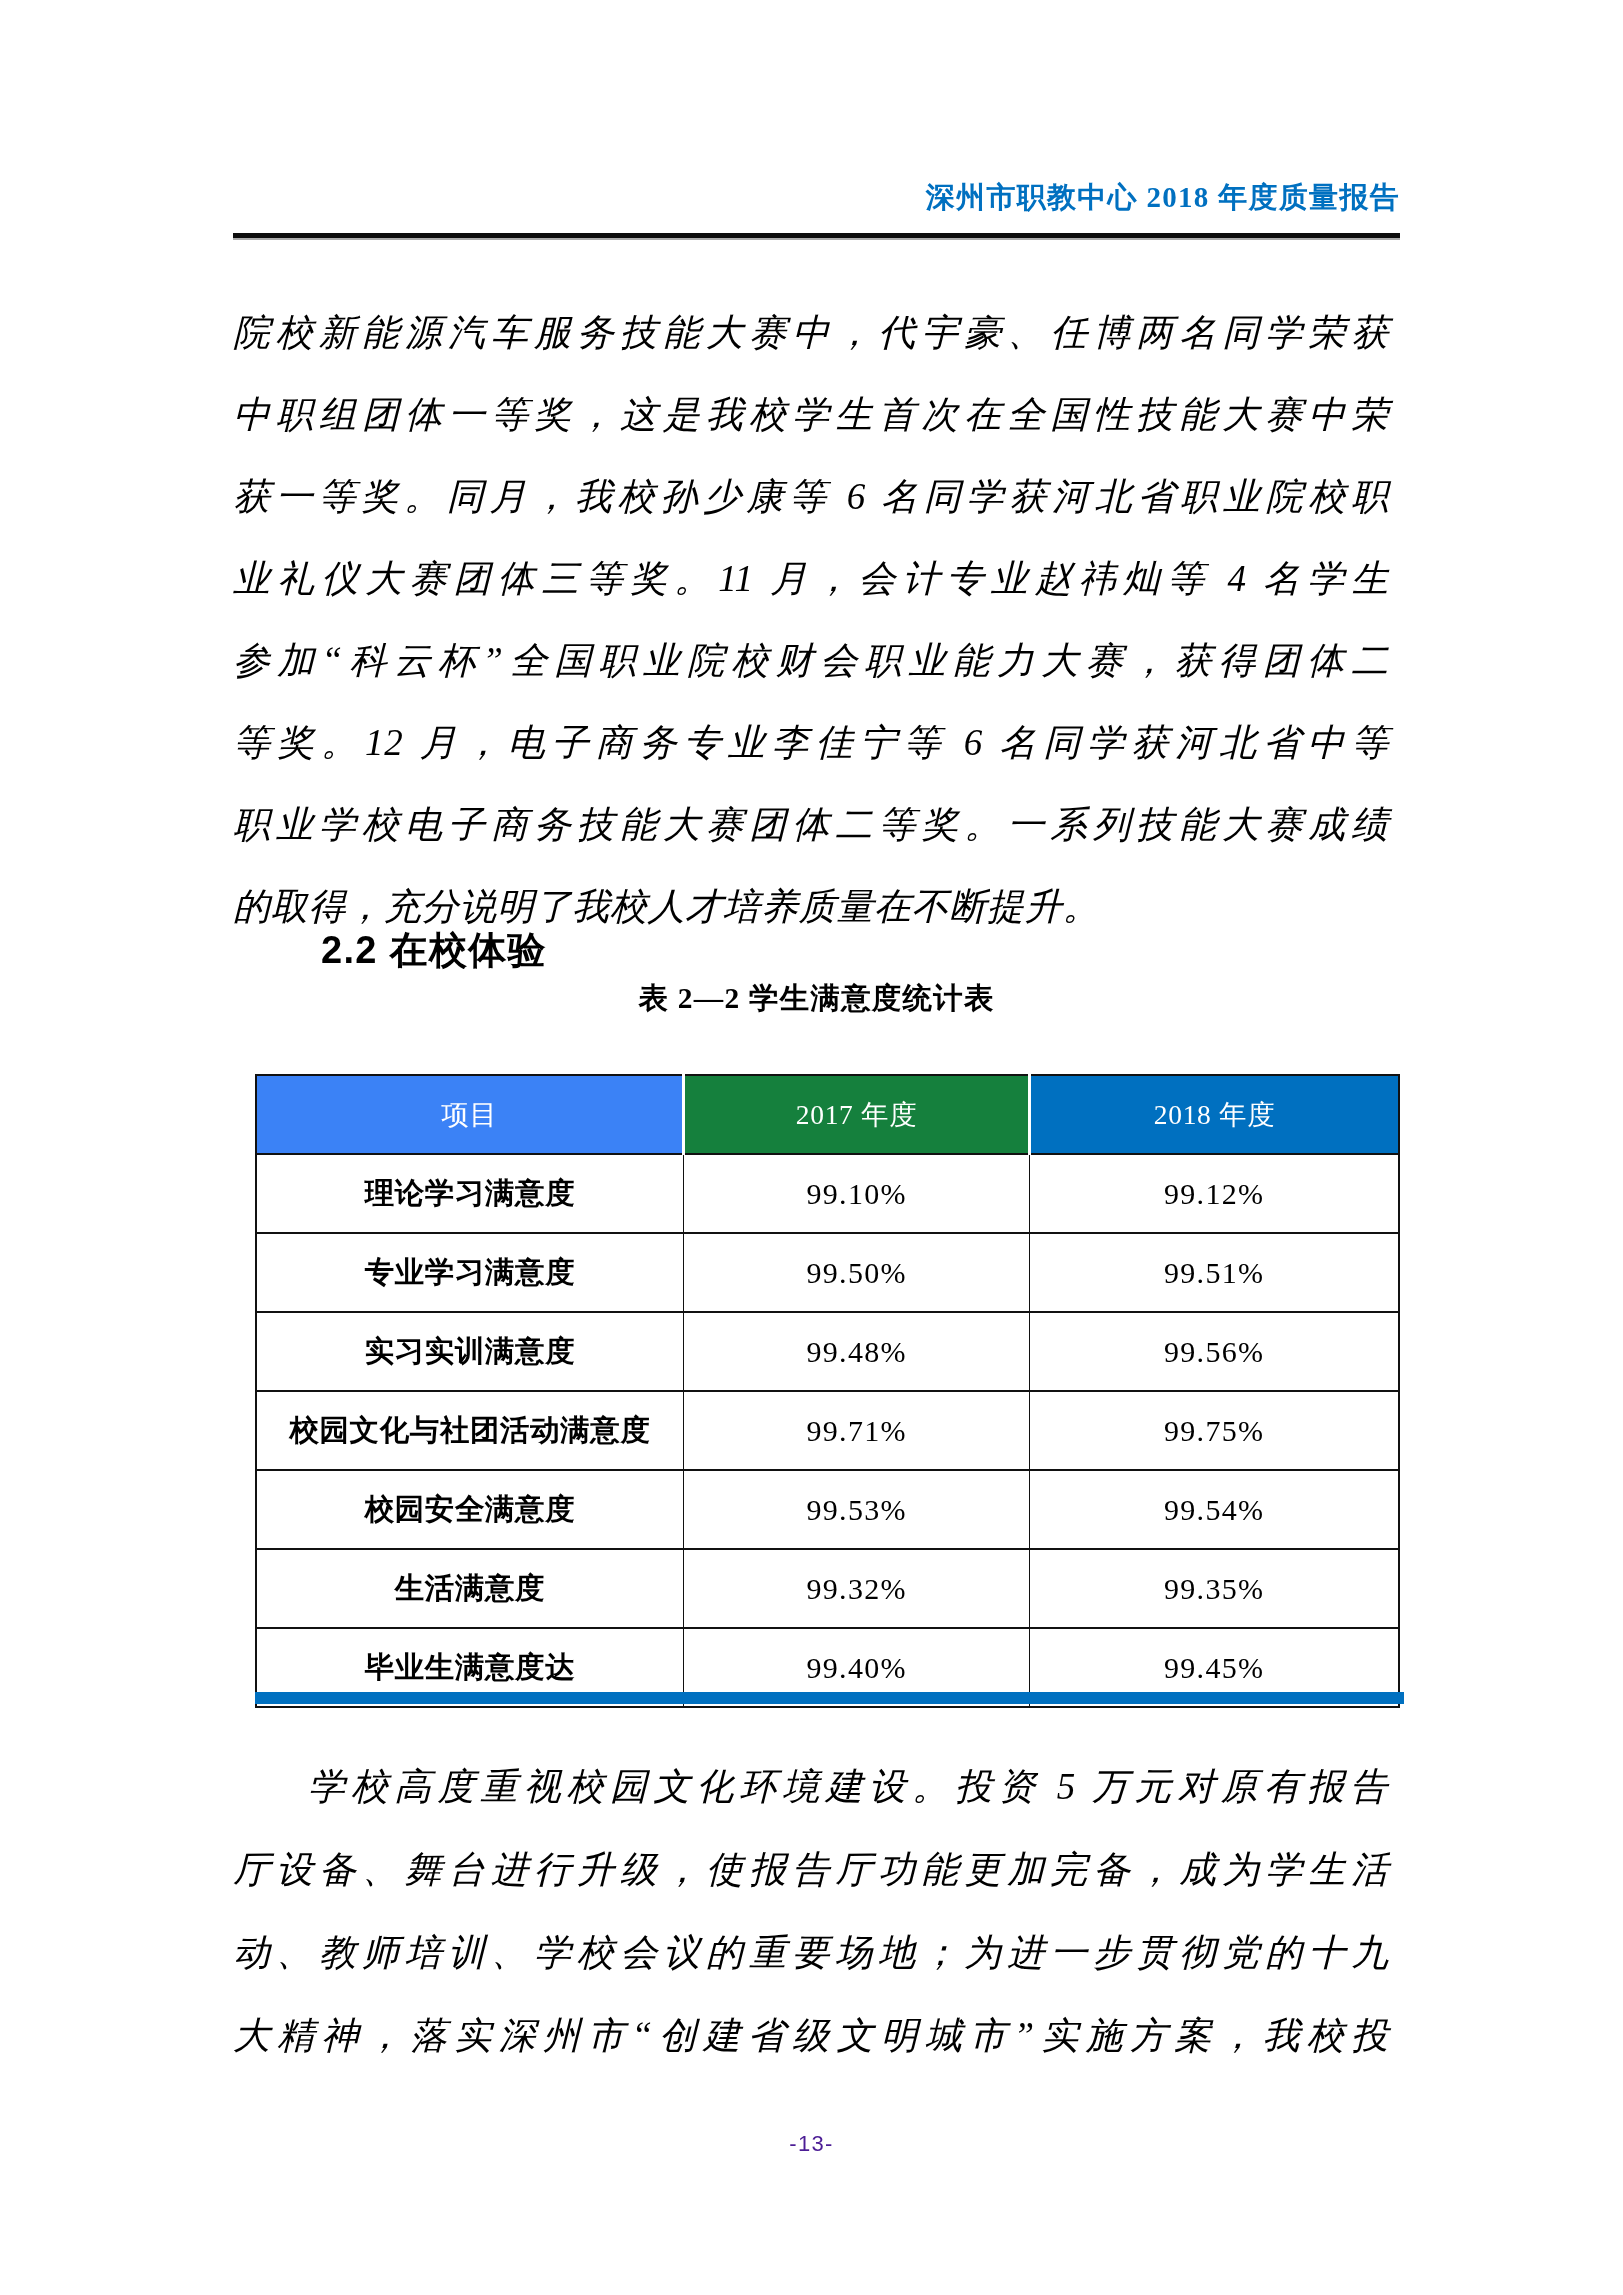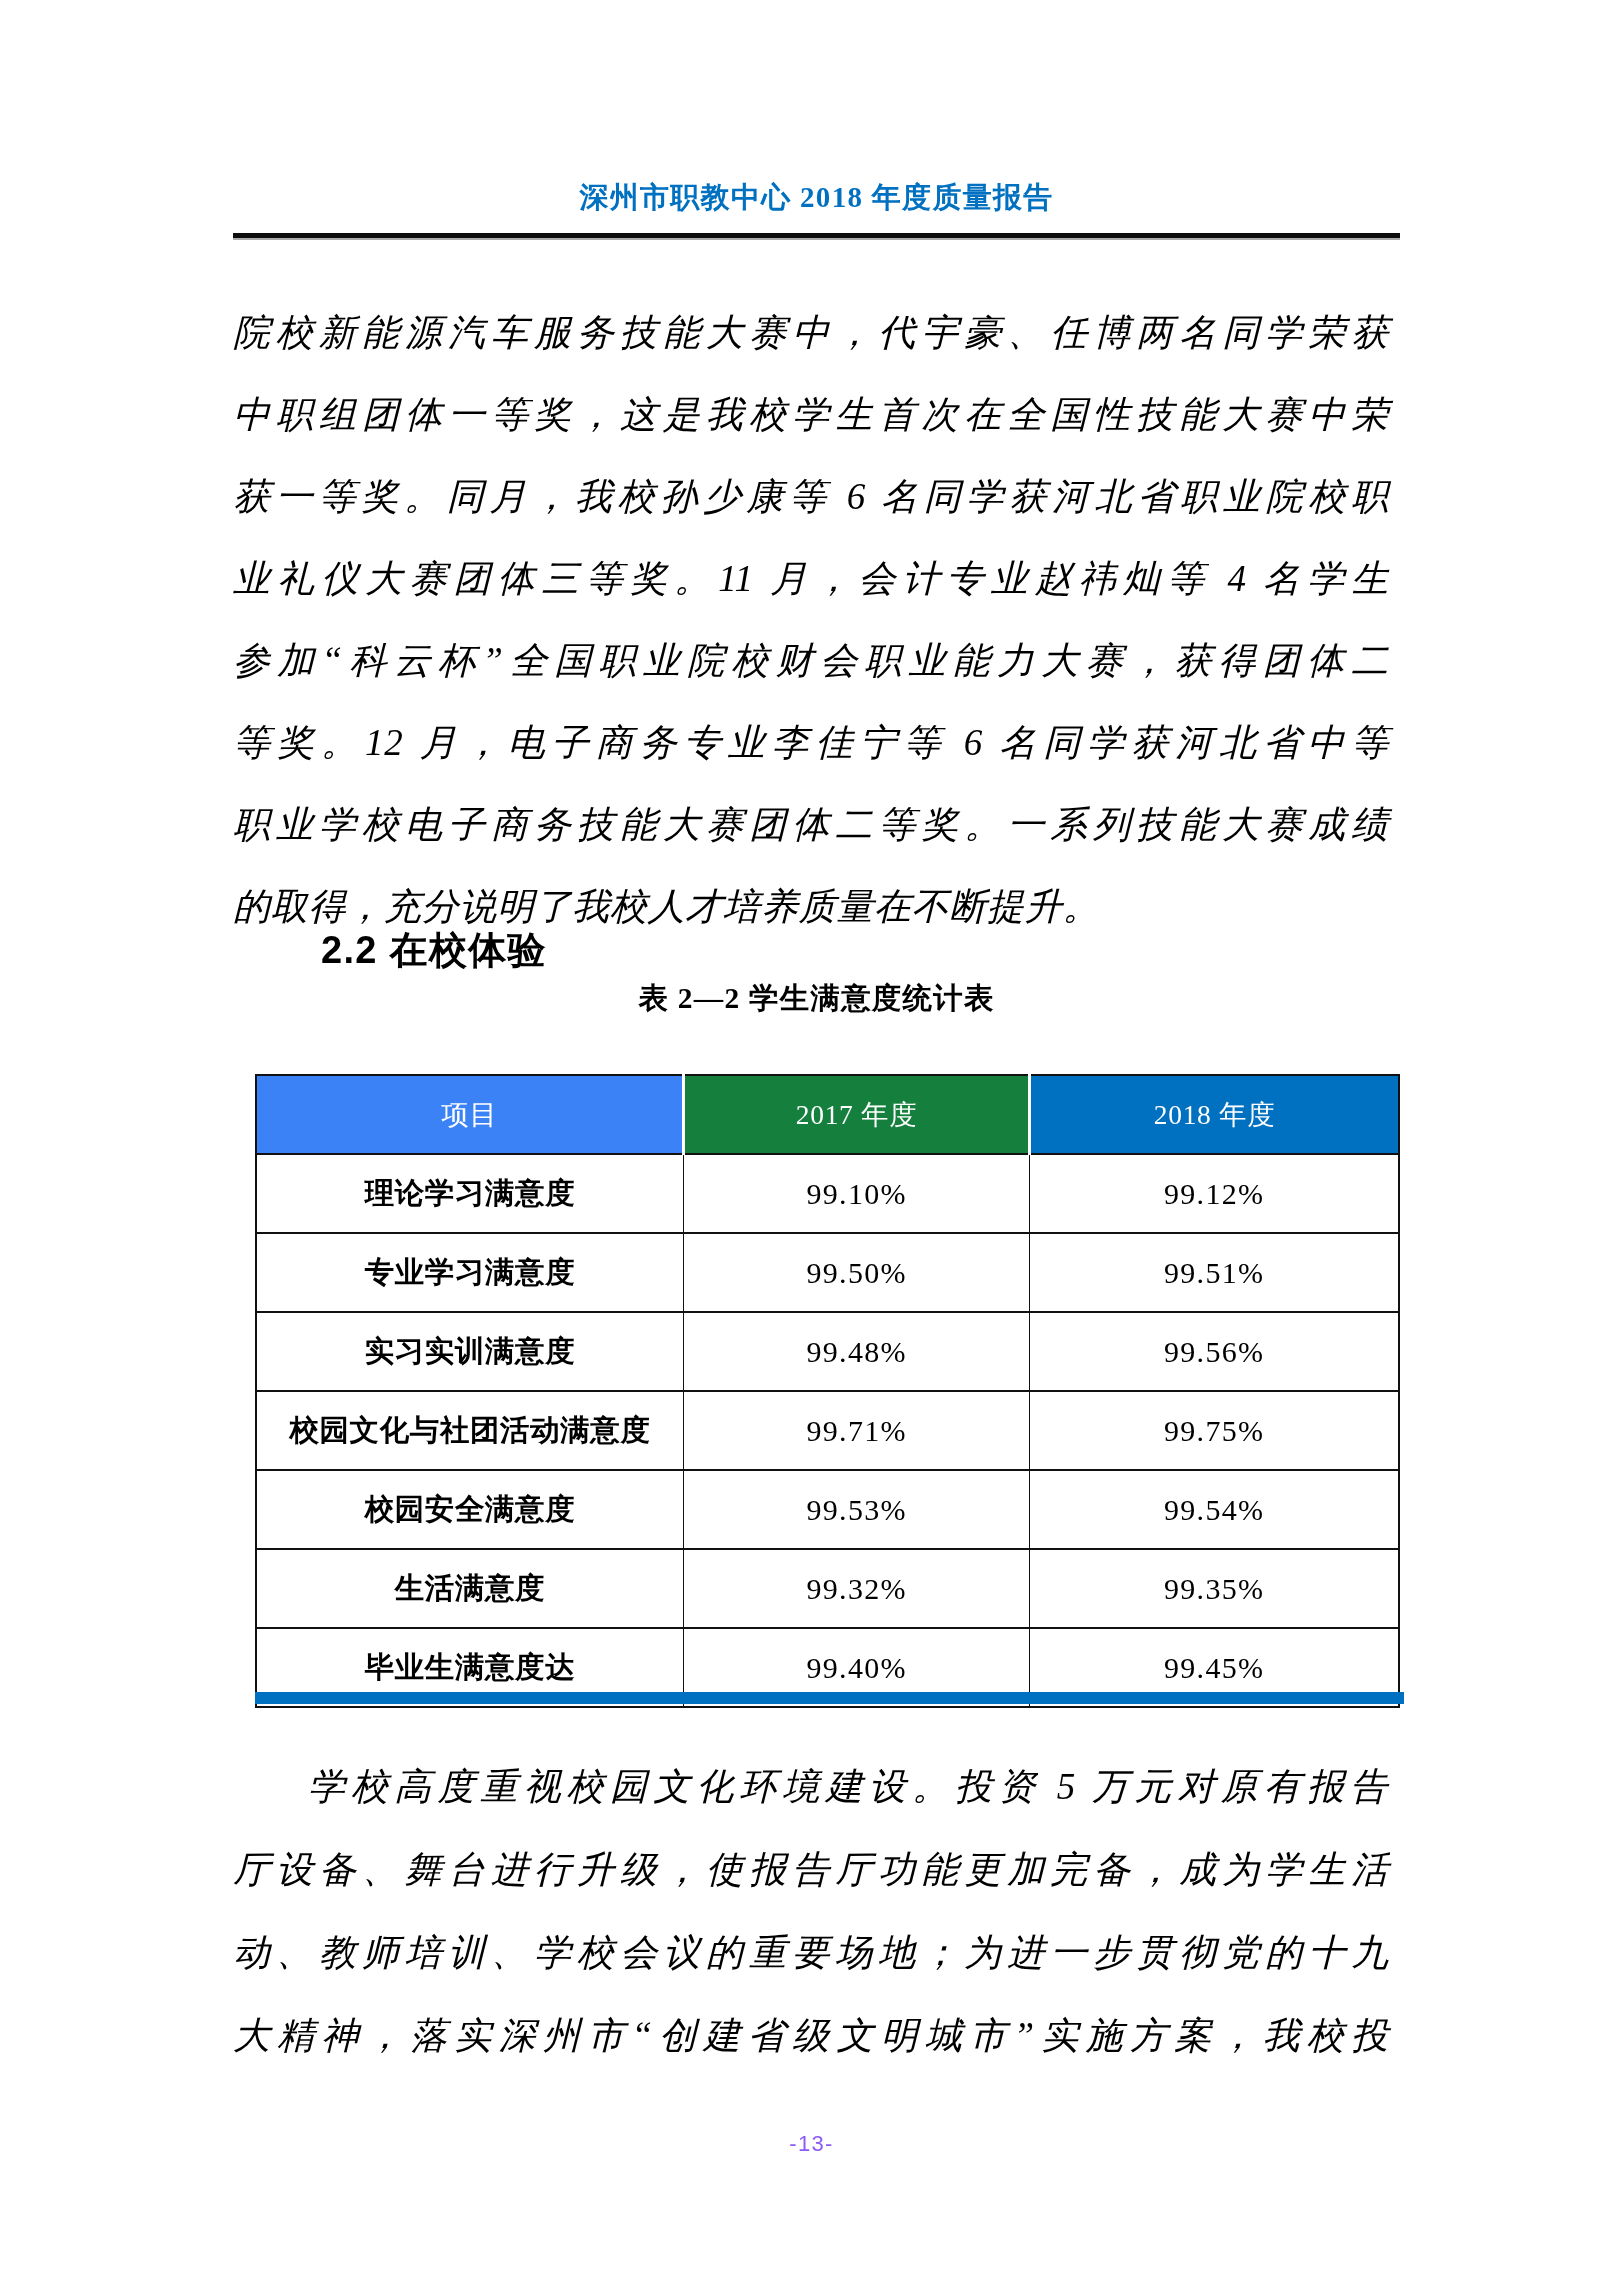--- a/index.html
+++ b/index.html
@@ -134,30 +134,30 @@
 
   
   .page-number {
     position: absolute;
     top: 2131px;
     left: 0;
     width: 1623px;
     text-align: center;
     font-size: 22px;
     font-family: "Liberation Sans", sans-serif;
-    color: #8b5cf6;
+    color: #4c1d95;
     letter-spacing: 1.3px;
   }
 </style>
 </head>
 <body>
 
 <div class="page">
 
-  <div class="page-header-title" style="color: rgb(0, 112, 192); text-align: center;">深州市职教中心 2018 年度质量报告</div>
+  <div class="page-header-title" style="color: rgb(0, 112, 192);">深州市职教中心 2018 年度质量报告</div>
   <div class="header-rule"></div>
 
   <div class="para para1">
     <div class="line">院校新能源汽车服务技能大赛中，代宇豪、任博两名同学荣获</div>
     <div class="line">中职组团体一等奖，这是我校学生首次在全国性技能大赛中荣</div>
     <div class="line">获一等奖。同月，我校孙少康等 6 名同学获河北省职业院校职</div>
     <div class="line">业礼仪大赛团体三等奖。11 月，会计专业赵祎灿等 4 名学生</div>
     <div class="line">参加“科云杯”全国职业院校财会职业能力大赛，获得团体二</div>
     <div class="line">等奖。12 月，电子商务专业李佳宁等 6 名同学获河北省中等</div>
     <div class="line">职业学校电子商务技能大赛团体二等奖。一系列技能大赛成绩</div>

